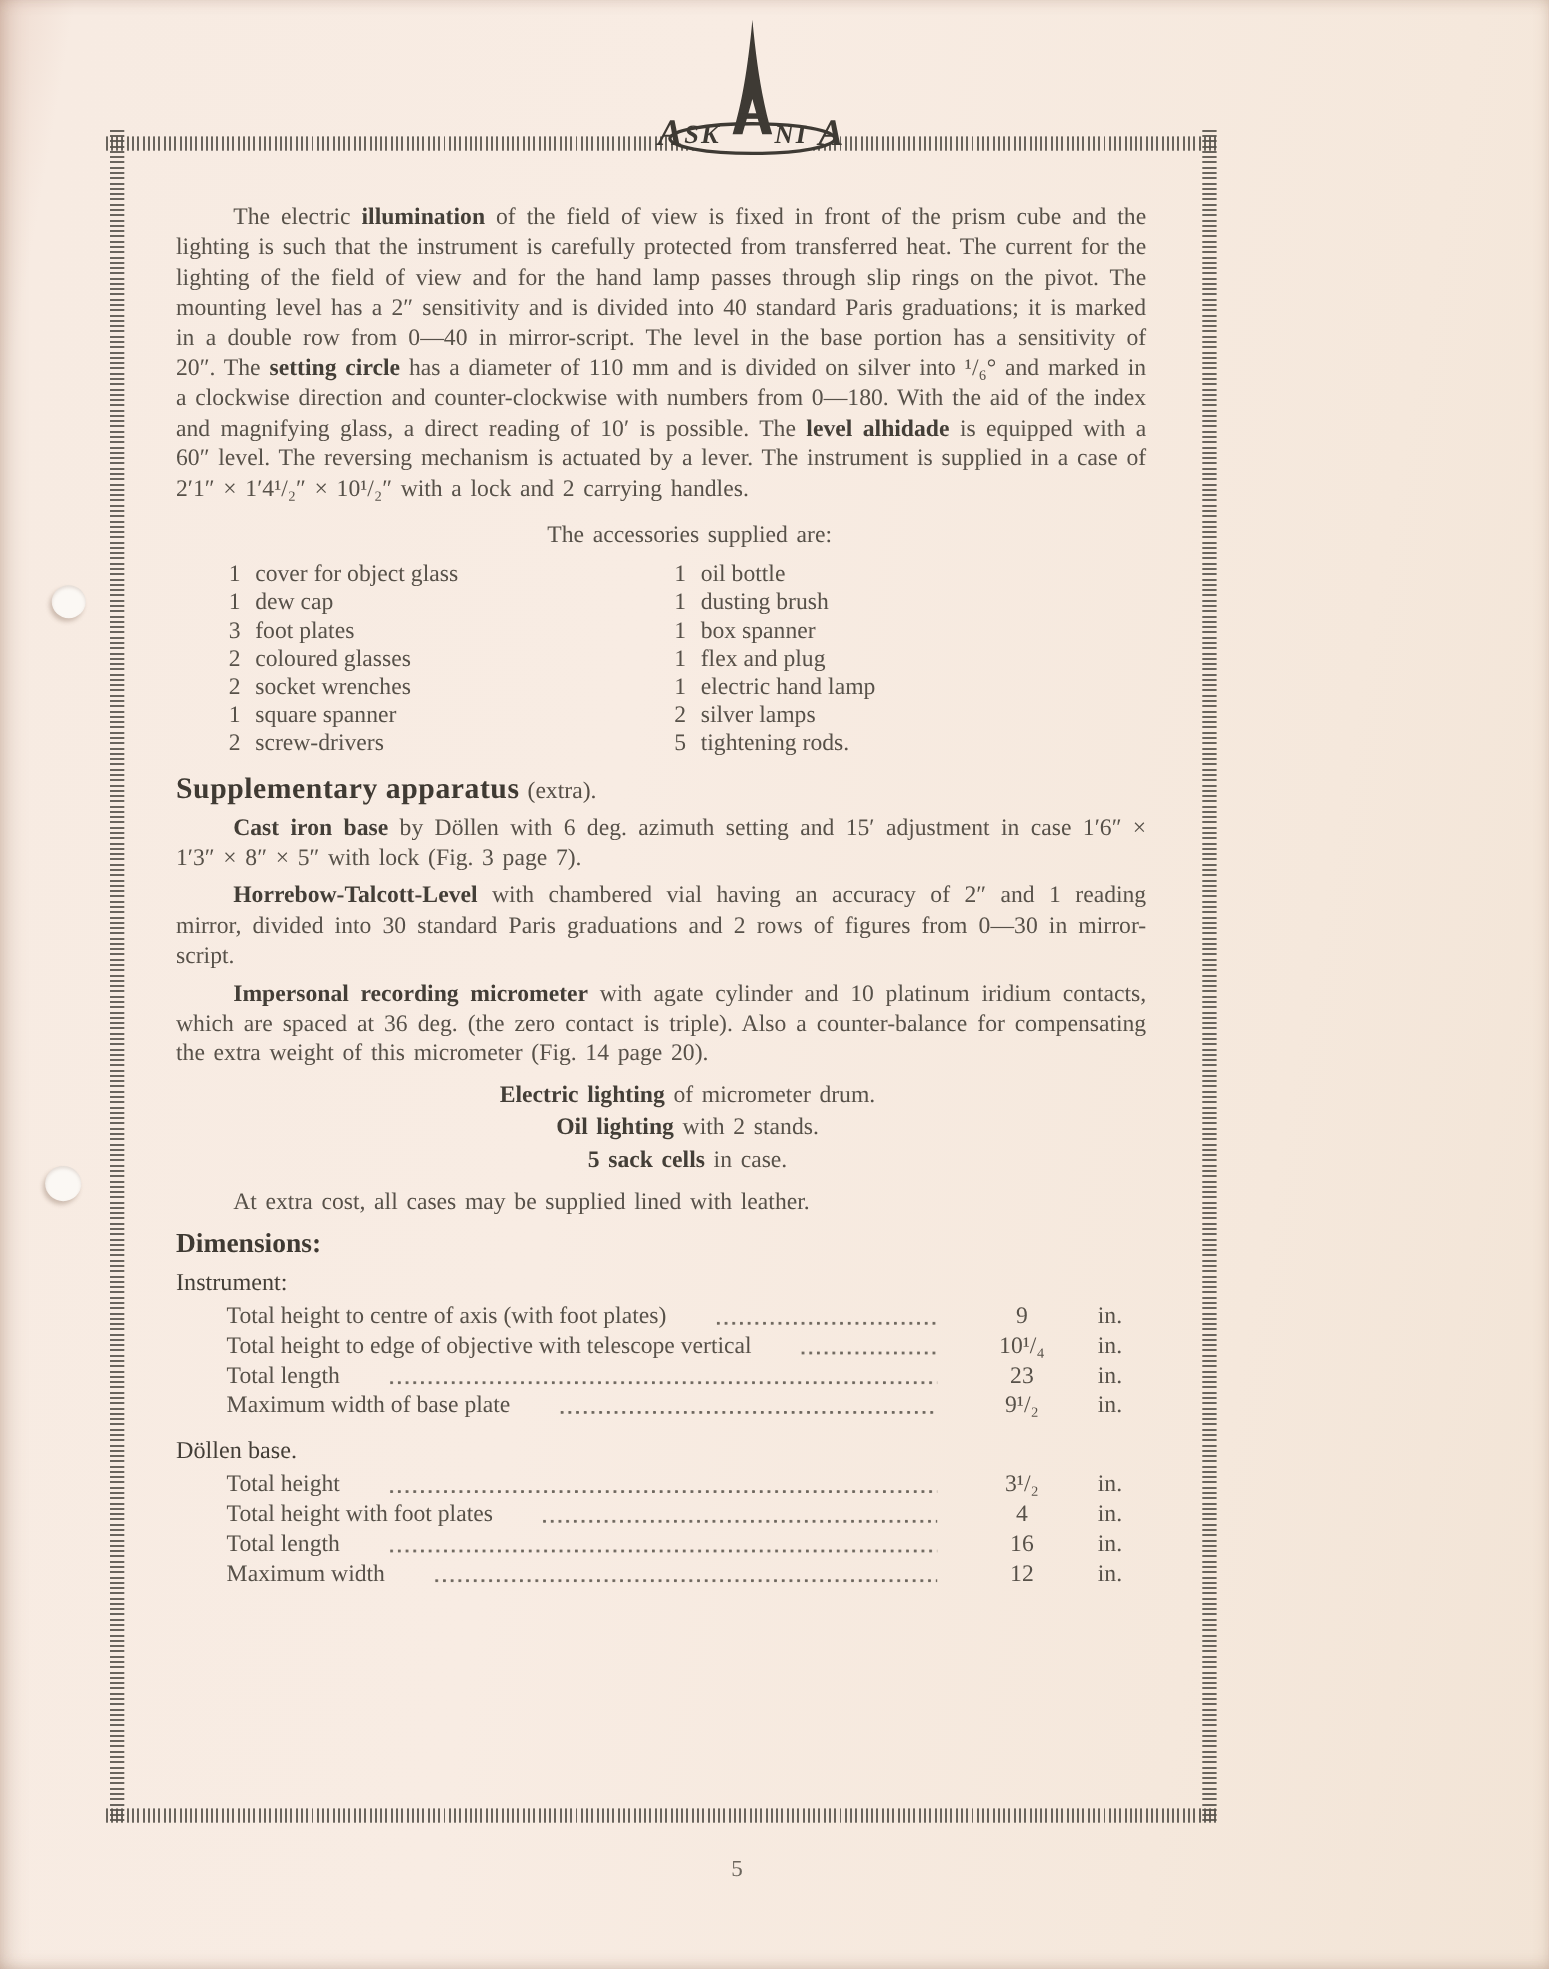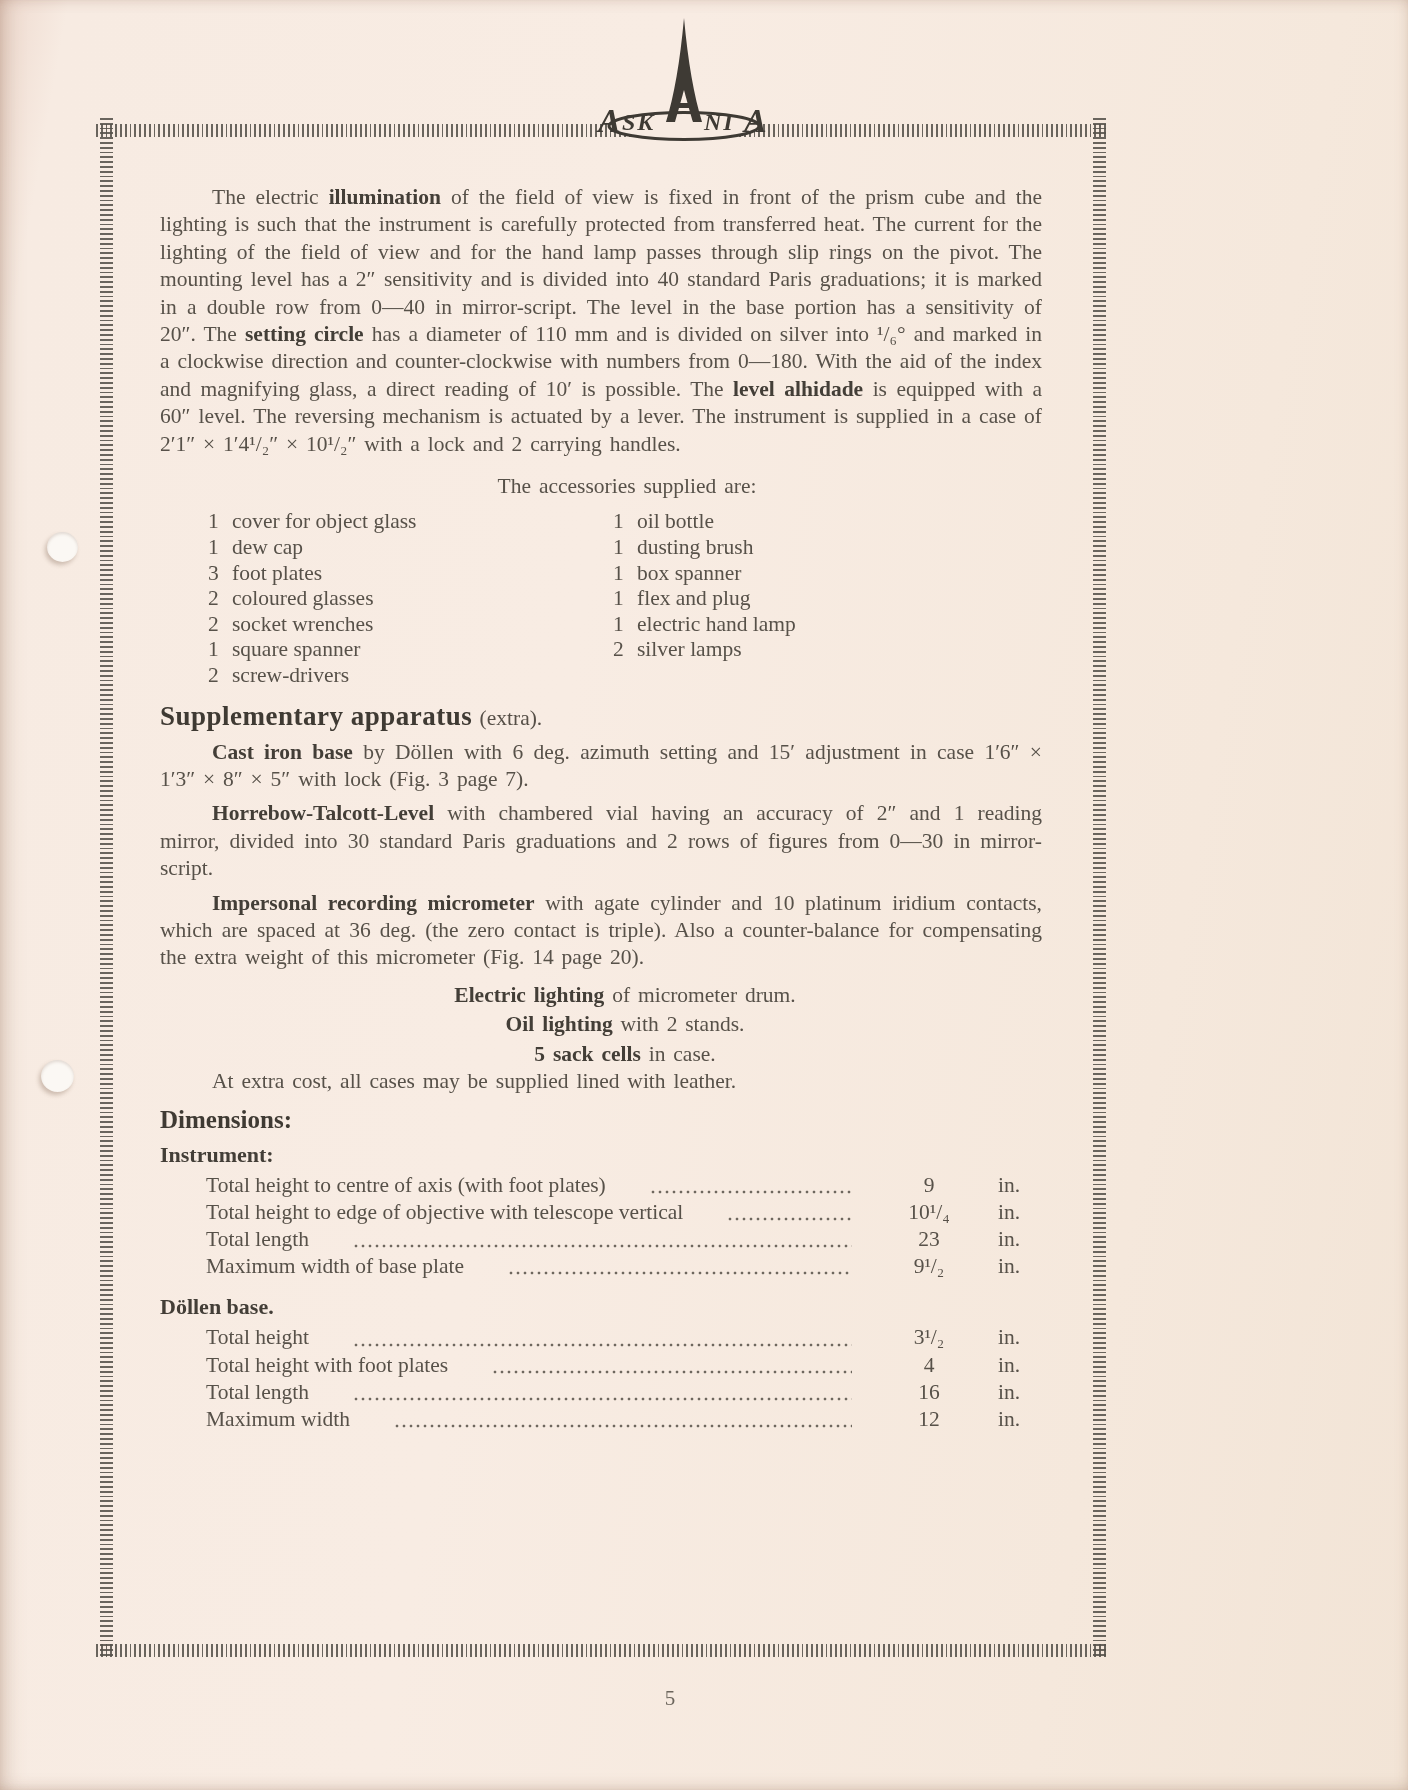--- a/index.html
+++ b/index.html
@@ -38,24 +38,24 @@
   .acc-cols{display:flex;padding-left:48px;margin-top:9px;font-size:21.5px;line-height:25.6px;color:#575149;}
   .acc-col{width:405px;}
   .acc-col.r{flex:1;}
   .acc-item{white-space:nowrap;}
   .qty{display:inline-block;width:24px;}
 
   .h-supp{margin-top:12px;font-size:27px;font-weight:700;color:#3f3a33;letter-spacing:.5px;}
   .h-supp .suffix{font-size:21.5px;font-weight:400;color:#564f47;letter-spacing:0;}
   .para{margin-top:7px;}
   .tight{padding-left:48px;margin-top:2px;text-align:center;}
-  .extra{}
+  .extra{margin-top:11px;}
 
   .h-dim{margin-top:10px;font-size:25px;font-weight:700;color:#3f3a33;}
-  .h-sub{margin-top:8px;font-size:22px;font-weight:700;color:#433e37;}
+  .h-sub{margin-top:8px;font-size:22px;font-weight:400;color:#433e37;}
   .dim-rows{margin-left:46px;margin-top:4px;}
   .dim-row{display:flex;align-items:baseline;font-size:21.5px;line-height:27.2px;color:#575149;gap:36px;}
   .dim-label{white-space:nowrap;}
   .dots{flex:1;height:6px;margin:0 8px;align-self:flex-end;margin-bottom:4px;
         background:radial-gradient(circle at 3px 3px,#6e675e 1.15px,rgba(0,0,0,0) 1.7px) repeat-x;
         background-size:7px 6px;}
   .dim-value{width:66px;text-align:center;white-space:nowrap;}
   .dim-unit{width:44px;text-align:left;}
 
   .page-num{position:absolute;left:630px;top:1686px;width:80px;text-align:center;
@@ -100,20 +100,21 @@
         <div class="acc-item"><span class="qty">1</span><span>square spanner</span></div>
         <div class="acc-item"><span class="qty">2</span><span>screw-drivers</span></div>
       </div>
       <div class="acc-col r">
         <div class="acc-item"><span class="qty">1</span><span>oil bottle</span></div>
         <div class="acc-item"><span class="qty">1</span><span>dusting brush</span></div>
         <div class="acc-item"><span class="qty">1</span><span>box spanner</span></div>
         <div class="acc-item"><span class="qty">1</span><span>flex and plug</span></div>
         <div class="acc-item"><span class="qty">1</span><span>electric hand lamp</span></div>
         <div class="acc-item"><span class="qty">2</span><span>silver lamps</span></div>
+        <div class="acc-item"><span class="qty">5</span><span>tightening rods.</span></div>
       </div>
     </div>
 
     <div class="h-supp"><span>Supplementary apparatus </span><span class="suffix">(extra).</span></div>
 
     <p class="body indent para"><b>Cast iron base</b><span> by Döllen with 6 deg. azimuth setting and 15′ adjustment in case 1′6″ × 1′3″ × 8″ × 5″ with lock (Fig. 3 page 7).</span></p>
 
     <p class="body indent para"><b>Horrebow-Talcott-Level</b><span> with chambered vial having an accuracy of 2″ and 1 reading mirror, divided into 30 standard Paris graduations and 2 rows of figures from 0—30 in mirror-script.</span></p>
 
     <p class="body indent para"><b>Impersonal recording micrometer</b><span> with agate cylinder and 10 platinum iridium contacts, which are spaced at 36 deg. (the zero contact is triple). Also a counter-balance for compensating the extra weight of this micrometer (Fig. 14 page 20).</span></p>

